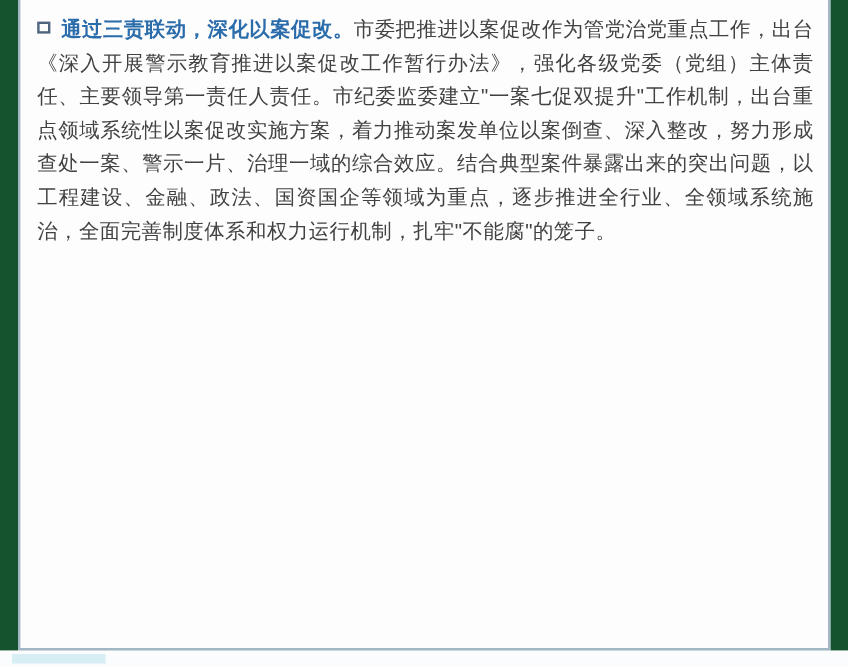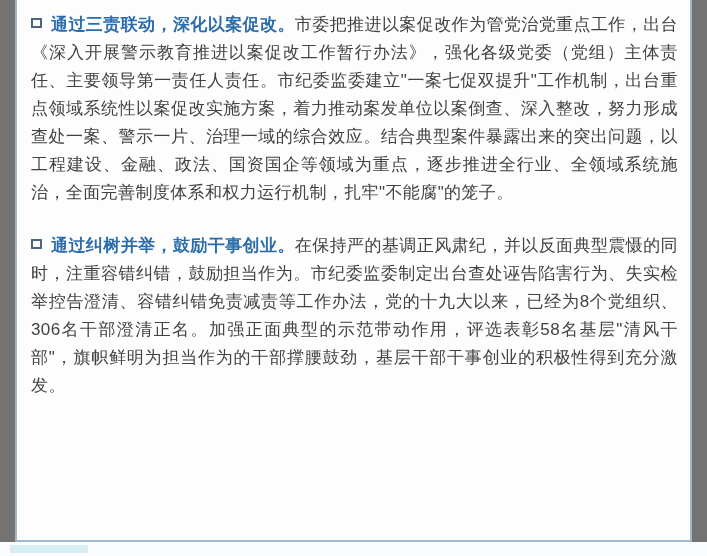--- a/index.html
+++ b/index.html
@@ -5,21 +5,21 @@
   html, body {
     margin: 0;
     padding: 0;
     background: #ffffff;
     font-family: "Liberation Sans", sans-serif;
   }
   .page {
     position: relative;
     width: 707px;
     height: 556px;
-    background: #737373;
+    background: #14532d;
     overflow: hidden;
   }
   .content-card {
     box-sizing: border-box;
     position: absolute;
     left: 15px;
     top: 0;
     width: 677px;
     height: 542px;
     background: #fdfdfe;
@@ -74,23 +74,20 @@
 <body>
 
 <div class="page">
 
   <div class="content-card">
 
     <p class="para">
       <span class="bullet"></span><span class="para-heading">通过三责联动，深化以案促改。</span><span class="para-body">市委把推进以案促改作为管党治党重点工作，出台《深入开展警示教育推进以案促改工作暂行办法》，强化各级党委（党组）主体责任、主要领导第一责任人责任。市纪委监委建立"一案七促双提升"工作机制，出台重点领域系统性以案促改实施方案，着力推动案发单位以案倒查、深入整改，努力形成查处一案、警示一片、治理一域的综合效应。结合典型案件暴露出来的突出问题，以工程建设、金融、政法、国资国企等领域为重点，逐步推进全行业、全领域系统施治，全面完善制度体系和权力运行机制，扎牢"不能腐"的笼子。</span>
     </p>
 
-    <p class="para">
-      <span class="bullet"></span><span class="para-heading">通过纠树并举，鼓励干事创业。</span><span class="para-body">在保持严的基调正风肃纪，并以反面典型震慑的同时，注重容错纠错，鼓励担当作为。市纪委监委制定出台查处诬告陷害行为、失实检举控告澄清、容错纠错免责减责等工作办法，党的十九大以来，已经为8个党组织、306名干部澄清正名。加强正面典型的示范带动作用，评选表彰58名基层"清风干部"，旗帜鲜明为担当作为的干部撑腰鼓劲，基层干部干事创业的积极性得到充分激发。</span>
-    </p>
 
 
   </div>
 
   <div class="below-area"></div>
   <div class="below-strip"></div>
 
 </div>
 
 </body></html>

